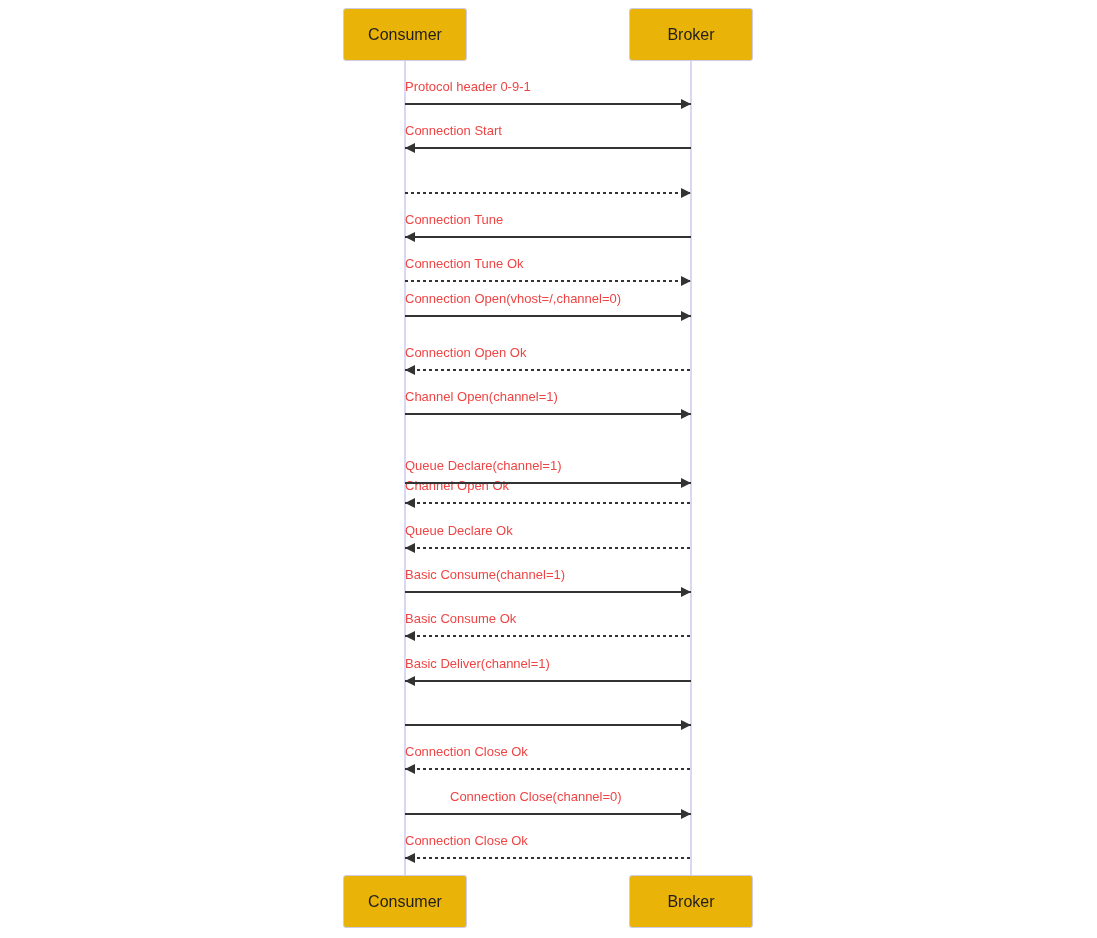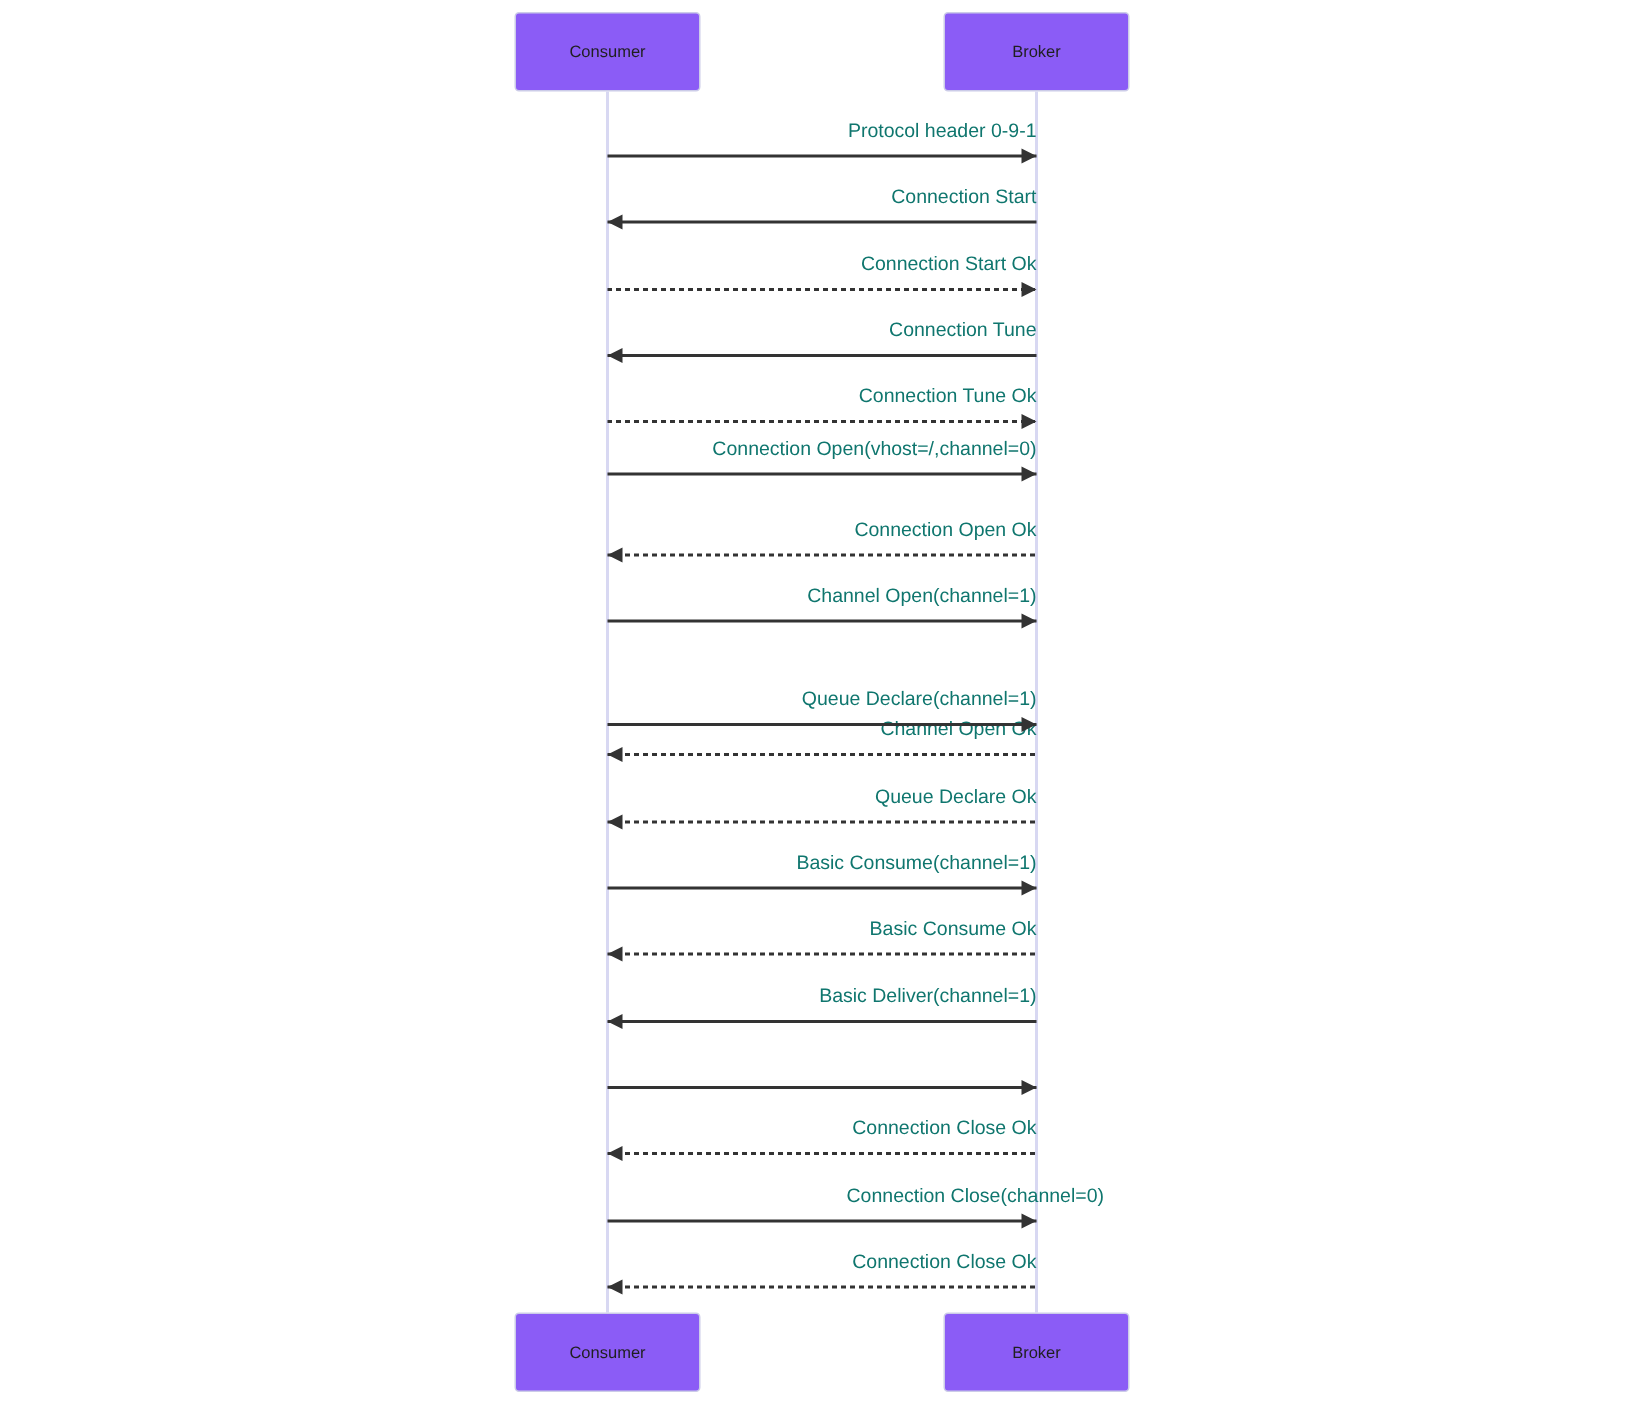--- a/index.html
+++ b/index.html
@@ -12,27 +12,27 @@
     position: relative;
     width: 1097px;
     height: 938px;
     background: #ffffff;
     overflow: hidden;
   }
   .actor {
     position: absolute;
     width: 122px;
     height: 51px;
-    background: #8b5cf6;
+    background: #eab308;
     border: 1px solid #CCCCE8;
     border-radius: 3px;
     display: flex;
     align-items: center;
     justify-content: center;
-    font-size: 11px;
+    font-size: 16px;
     color: #1f1f1f;
   }
   .actor.top    { top: 8px; }
   .actor.bottom { top: 875px; }
   .actor.consumer { left: 343px; }
   .actor.broker   { left: 629px; }
   .lifeline {
     position: absolute;
     top: 61px;
     width: 1.5px;
@@ -43,23 +43,23 @@
   .lifeline.broker   { left: 690px; }
   .msg-row {
     position: absolute;
     left: 405px;
     width: 286px;
     height: 32px;
   }
   .msg-label {
     height: 20px;
     line-height: 20px;
-    text-align: right;
+    text-align: left;
     font-size: 13px;
-    color: #0f766e;
+    color: #ef4444;
     white-space: nowrap;
   }
   .msg-line {
     position: absolute;
     top: 26px;
     left: 0;
     width: 286px;
     height: 2px;
   }
   .msg-line.solid  { background: #333333; }
@@ -99,21 +99,20 @@
       <span class="arrow"></span>
     </div>
   </div>
       <div class="msg-row" style="top: 121px;">
     <div class="msg-label">Connection Start</div>
     <div class="msg-line solid left">
       <span class="arrow"></span>
     </div>
   </div>
       <div class="msg-row" style="top: 166px;">
-    <div class="msg-label">Connection Start Ok</div>
     <div class="msg-line dashed right">
       <span class="arrow"></span>
     </div>
   </div>
       <div class="msg-row" style="top: 210px;">
     <div class="msg-label">Connection Tune</div>
     <div class="msg-line solid left">
       <span class="arrow"></span>
     </div>
   </div>

